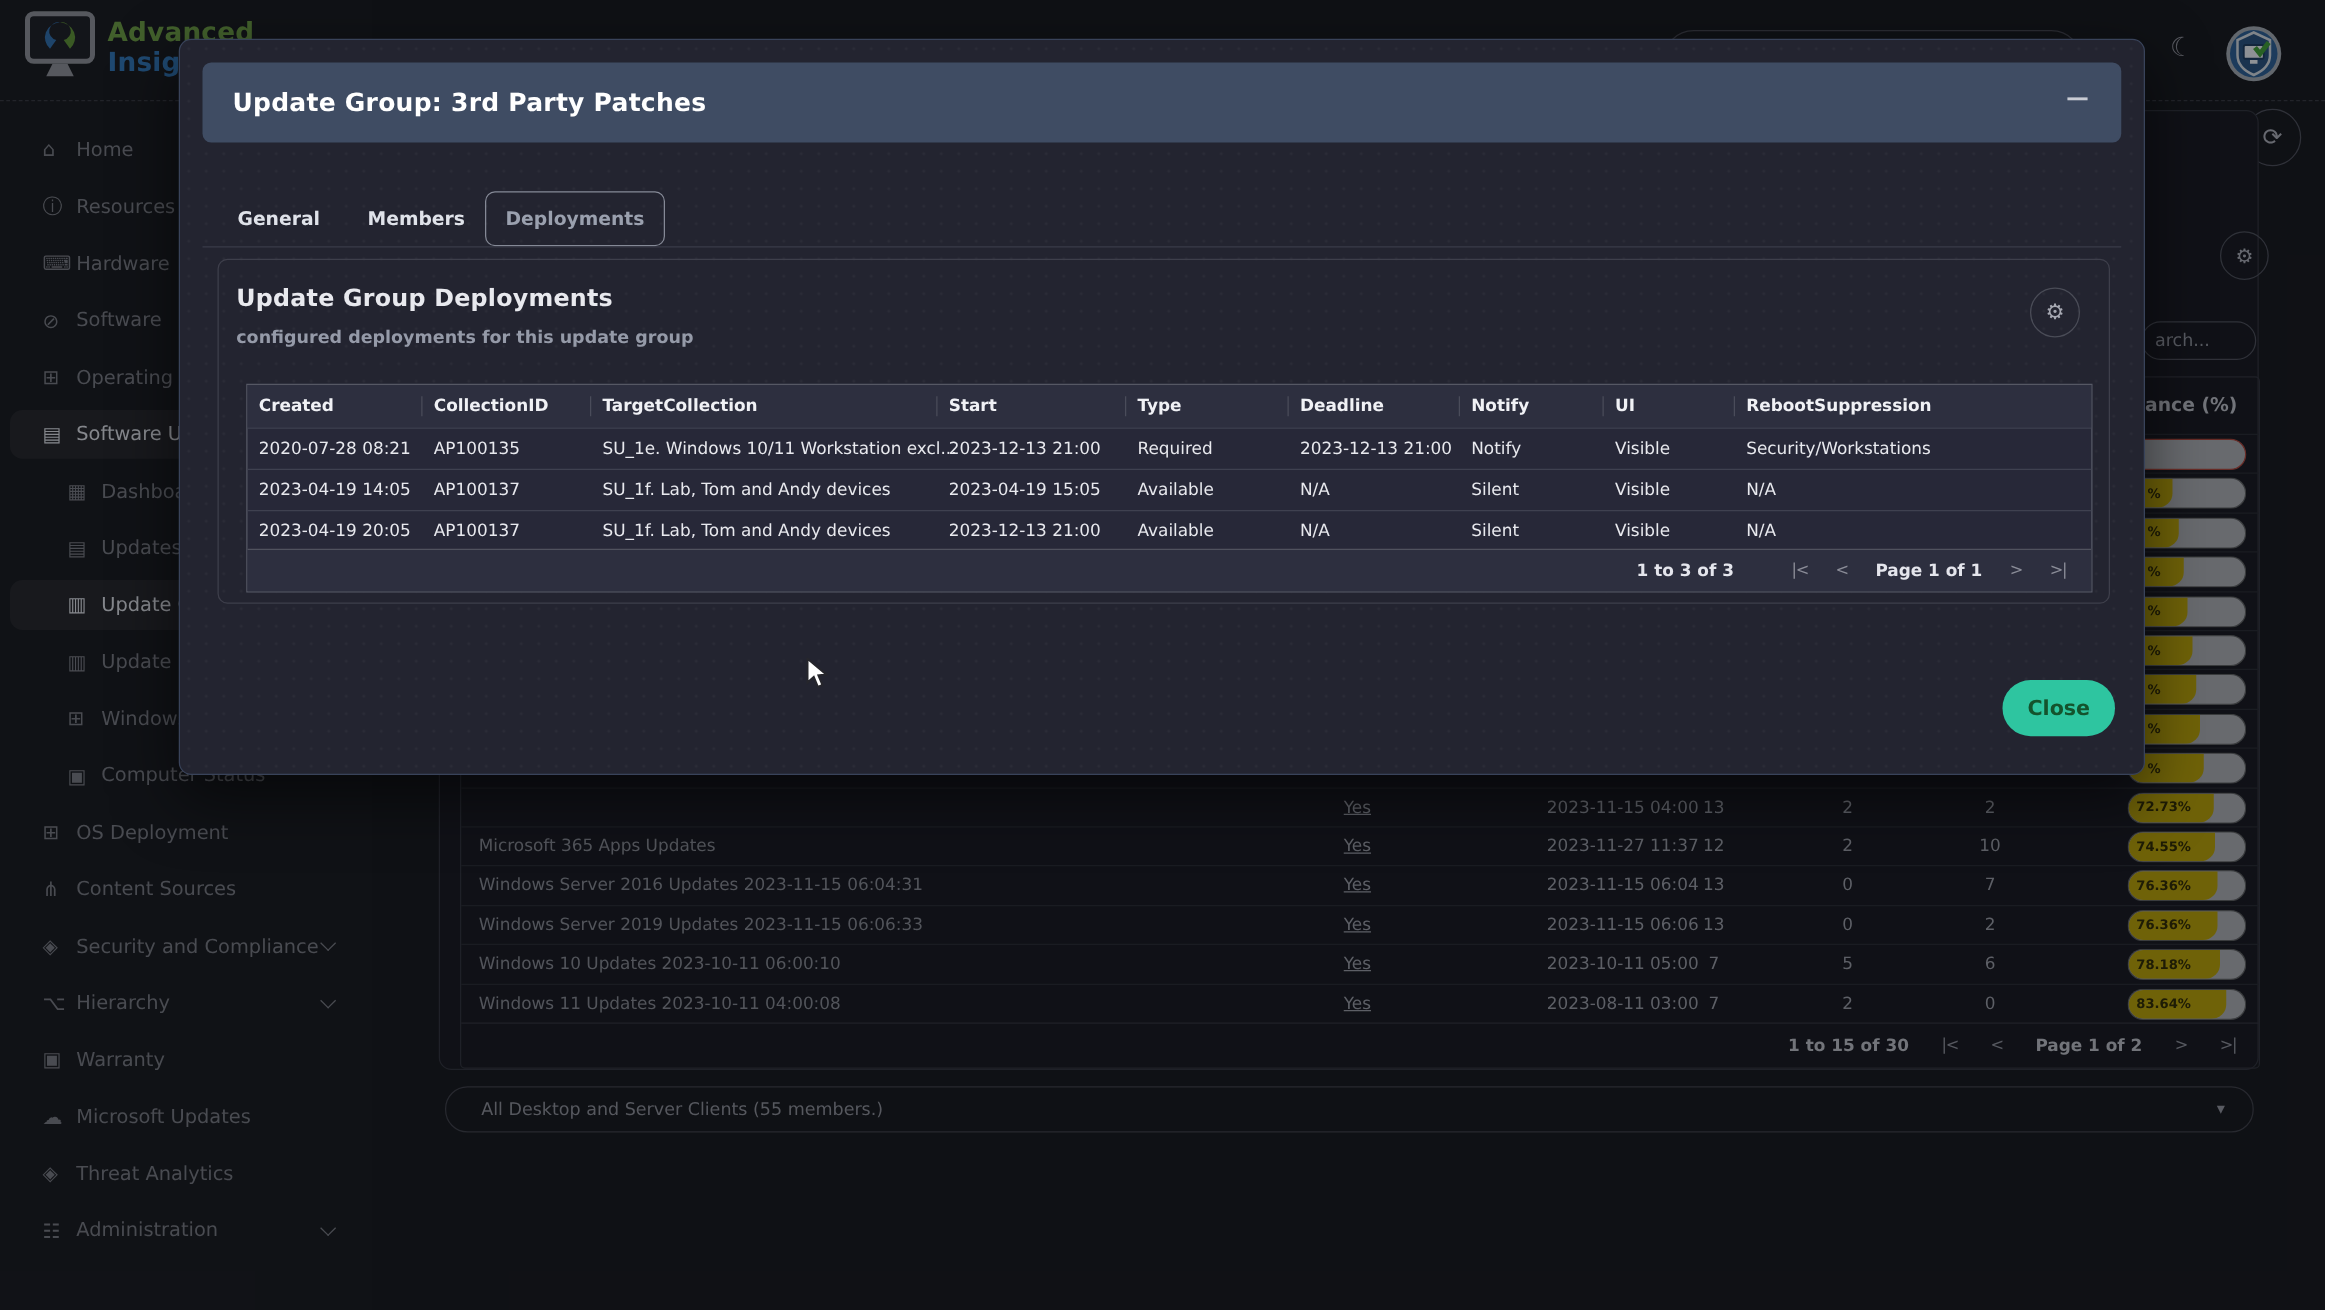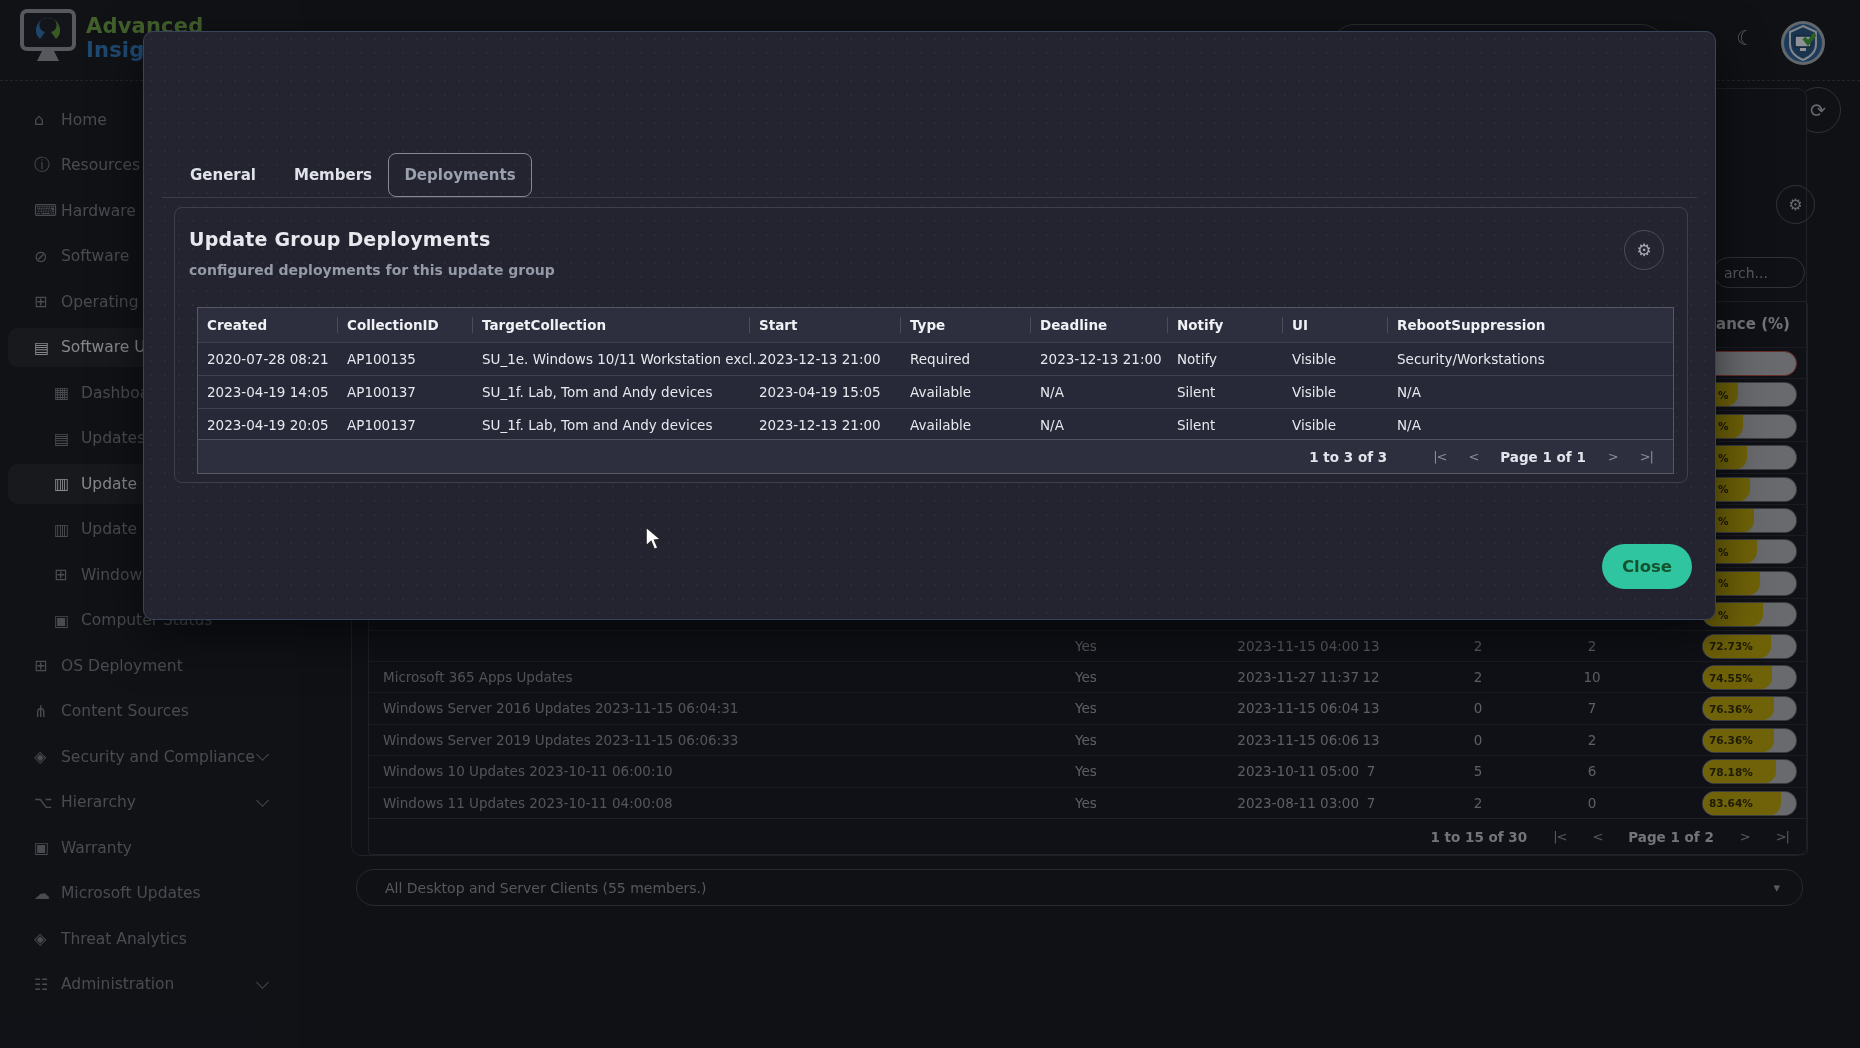--- a/index.html
+++ b/index.html
@@ -19,21 +19,21 @@
   .nav-lbl{position:relative;white-space:nowrap;}
   .chev{position:absolute;left:258px;width:8px;height:8px;border-right:1.6px solid #75777f;border-bottom:1.6px solid #75777f;transform:rotate(45deg);margin-top:-4px;}
   .circle-btn{position:absolute;border:1px solid #4a4c57;border-radius:50%;display:flex;align-items:center;justify-content:center;color:#a7a9b3;background:transparent;}
   #main-card{position:absolute;left:351px;top:88px;width:1454px;height:766px;border:1px solid #30313b;border-radius:10px;background:#16171e;}
   #bg-search{position:absolute;left:1361px;top:168px;width:92px;height:31px;border:1px solid #4b4c57;border-radius:18px;color:#8d8f99;font-size:14px;display:flex;align-items:center;padding-left:10px;box-sizing:border-box;background:transparent;}
   #bg-table{position:absolute;left:16px;top:212px;width:1438px;height:552px;border:1px solid #30313b;border-radius:4px;}
   .bgt-header{position:absolute;left:0;top:0;width:100%;height:45px;}
   .bgt-comp-head{position:absolute;left:1270px;top:0;width:170px;height:45px;line-height:45px;text-align:center;color:#b9bbc4;font-weight:bold;font-size:15px;}
   .bgt-row{position:absolute;left:0;width:1438px;height:31.4px;border-top:1px solid #272831;font-size:13.5px;color:#9698a2;}
   .bgt-row .cname{position:absolute;left:14px;top:0;line-height:31.4px;color:#84868f;white-space:nowrap;}
-  .bgt-row .cyes{position:absolute;left:706px;top:0;line-height:31.4px;}
+  .bgt-row .cyes{position:absolute;left:706px;top:0;line-height:31.4px;text-decoration:underline;}
   .bgt-row .cdate{position:absolute;left:850px;width:140px;top:0;line-height:31.4px;text-align:right;}
   .bgt-row .cn1{position:absolute;left:972px;width:60px;top:0;line-height:31.4px;text-align:center;}
   .bgt-row .cn2{position:absolute;left:1079px;width:60px;top:0;line-height:31.4px;text-align:center;}
   .bgt-row .cn3{position:absolute;left:1193px;width:60px;top:0;line-height:31.4px;text-align:center;}
   .bar{position:absolute;left:1333px;top:3px;width:95px;height:25px;border-radius:13px;background:#a9abb0;overflow:hidden;border:1px solid rgba(0,0,0,.45);box-sizing:border-box;}
   .bar.red{border:1px solid #a8433a;}
   .bar-fill{height:100%;border-radius:13px 0 13px 13px;display:flex;align-items:center;}
   .bar-lbl{font-size:10.5px;font-weight:bold;color:#2e2800;padding-left:6px;white-space:nowrap;}
   .bar-lbl.peek{padding-left:15px;}
   .bgt-footer{position:absolute;left:0;bottom:0;width:1438px;height:36px;border-top:1px solid #30313b;display:flex;align-items:center;justify-content:flex-end;color:#90929c;font-size:13.5px;box-sizing:border-box;padding-right:18px;gap:26px;}
@@ -359,20 +359,24 @@
     <div class="nav-item">
         <span class="nav-ico">☷</span>
         <span class="nav-lbl">Administration</span>
         <span class="chev"></span>
       </div>
   </nav>
 
   <div id="overlay"></div>
 
   <div id="modal">
+    <div id="modal-header">
+      <span id="modal-title">Update Group: 3rd Party Patches</span>
+      <span id="modal-min">—</span>
+    </div>
 
     <div class="tab" style="left:40px;width:78px;">
         <span>General</span>
       </div>
     <div class="tab" style="left:150px;width:78px;">
         <span>Members</span>
       </div>
     <div class="tab" id="tab-deployments" style="left:244px;width:144px;">
         <span>Deployments</span>
       </div>

